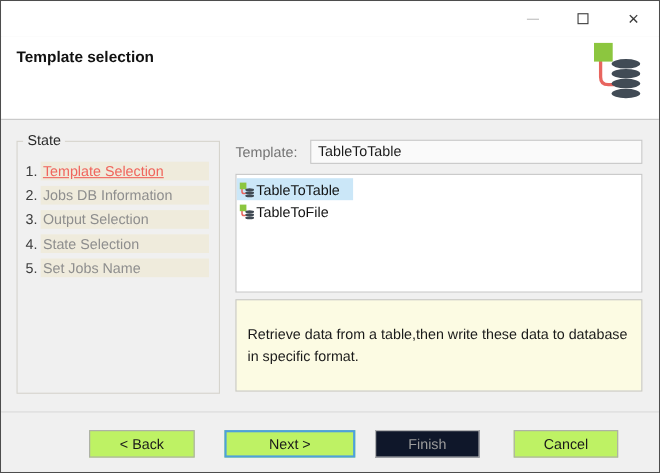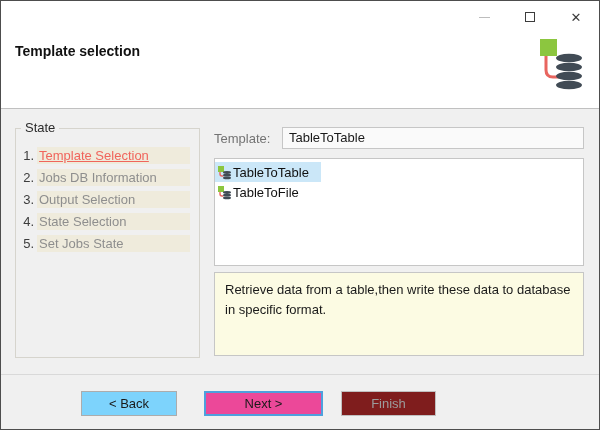--- a/index.html
+++ b/index.html
@@ -87,36 +87,36 @@
   .list-item {
     display:flex; align-items:center; height:20px;
     width:max-content; padding:0 12px 0 2px;
     font-size:13px; color:#111111; cursor:default;
   }
   .list-item.selected { background:#cbe7f8; }
   .list-item .mini-icon { margin-right:1px; flex:0 0 auto; }
   .descbox {
     position:absolute; left:213px; top:163px; width:370px; height:84px;
     background:#fcfbe3; border:1px solid #c6c6c6;
-    padding:7px 10px; font-size:13px; color:#1a1a1a; line-height:1.55;
+    padding:21px 10px; font-size:13px; color:#1a1a1a; line-height:1.55;
   }
   
   .btnbar {
     position:absolute; left:0; top:373px; width:598px; height:55px;
     background:#f0f0f0; border-top:1px solid #d9d9d9;
   }
   .btn {
     position:absolute; top:16px; height:25px;
-    background:#7dd3fc; border:1px solid #acacac;
+    background:#bef264; border:1px solid #acacac;
     font-family:"Liberation Sans", sans-serif;
     font-size:13px; color:#1a1a1a; text-align:center;
   }
   .btn-back   { left:80px;  width:96px; }
-  .btn-next   { left:203px; width:119px; border:2px solid #4ea0dd; background:#ec4899; }
-  .btn-finish { left:340px; width:95px; background:#7f1d1d; border:1px solid #c0c0c0; color:#9c9c9c; }
+  .btn-next   { left:203px; width:119px; border:2px solid #4ea0dd; background:#bef264; }
+  .btn-finish { left:340px; width:95px; background:#0f172a; border:1px solid #c0c0c0; color:#9c9c9c; }
   .btn-cancel { left:466px; width:95px; }
 </style>
 </head>
 <body>
 
 <div class="window">
 
   <div class="titlebar">
     <div class="win-controls">
       <div class="win-btn">
@@ -159,21 +159,21 @@
         <div class="step-row">
           <span class="step-num">3.</span>
           <span class="step-strip">Output Selection</span>
         </div>
         <div class="step-row">
           <span class="step-num">4.</span>
           <span class="step-strip">State Selection</span>
         </div>
         <div class="step-row">
           <span class="step-num">5.</span>
-          <span class="step-strip">Set Jobs State</span>
+          <span class="step-strip">Set Jobs Name</span>
         </div>
       </div>
     </div>
 
     <span class="template-label">Template:</span>
     <div class="template-field">TableToTable</div>
 
     <div class="listbox">
       <div class="list-item selected">
         <svg class="mini-icon" width="15" height="15" viewBox="0 0 15 15">
@@ -197,15 +197,16 @@
       </div>
     </div>
 
     <div class="descbox">Retrieve data from a table,then write these data to database in specific format.</div>
   </div>
 
   <div class="btnbar">
     <button class="btn btn-back">&lt; Back</button>
     <button class="btn btn-next">Next &gt;</button>
     <button class="btn btn-finish" disabled="" aria-disabled="true">Finish</button>
+    <button class="btn btn-cancel">Cancel</button>
   </div>
 
 </div>
 
 </body></html>

